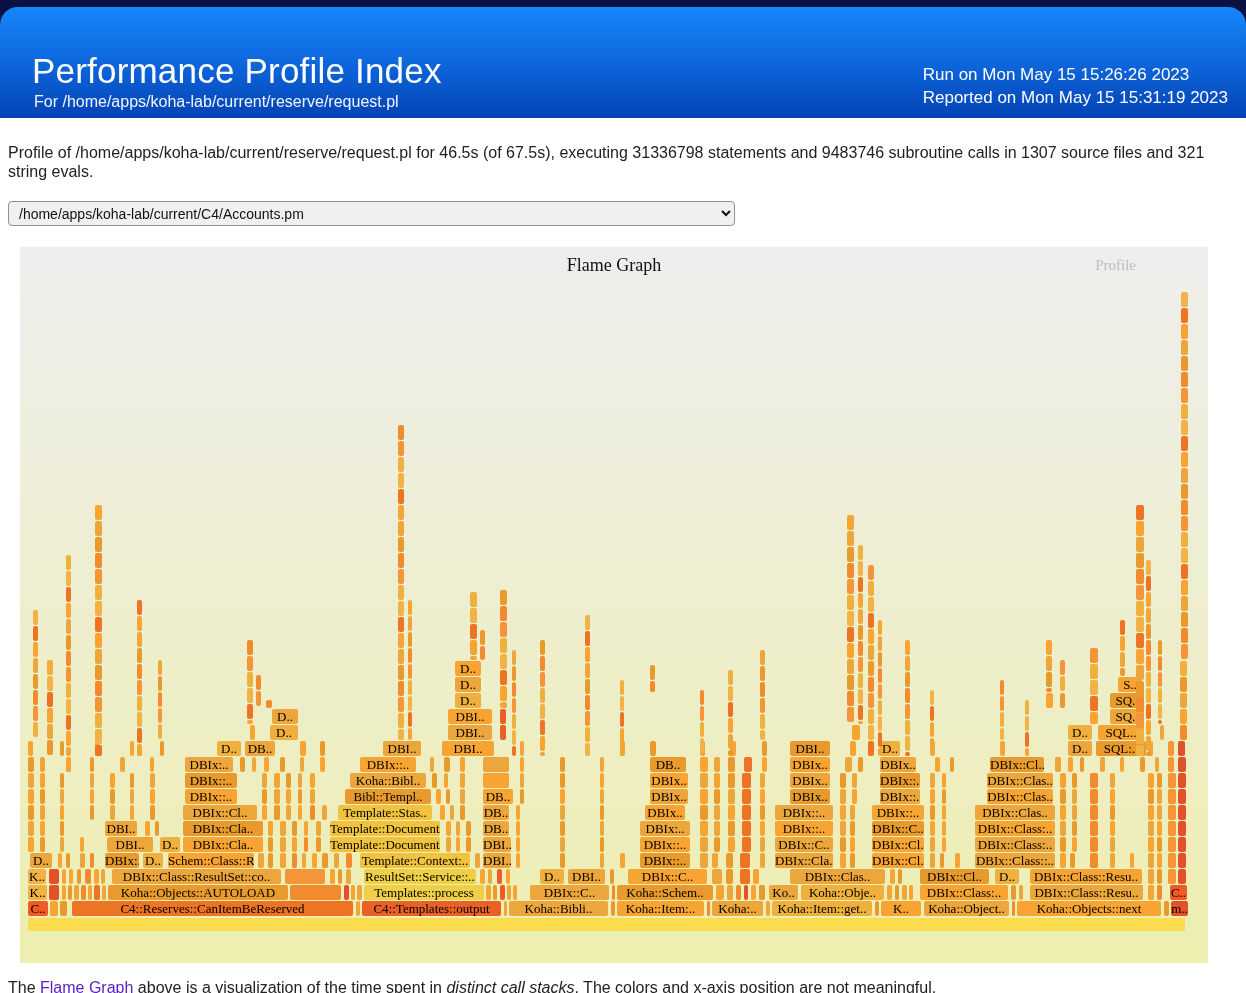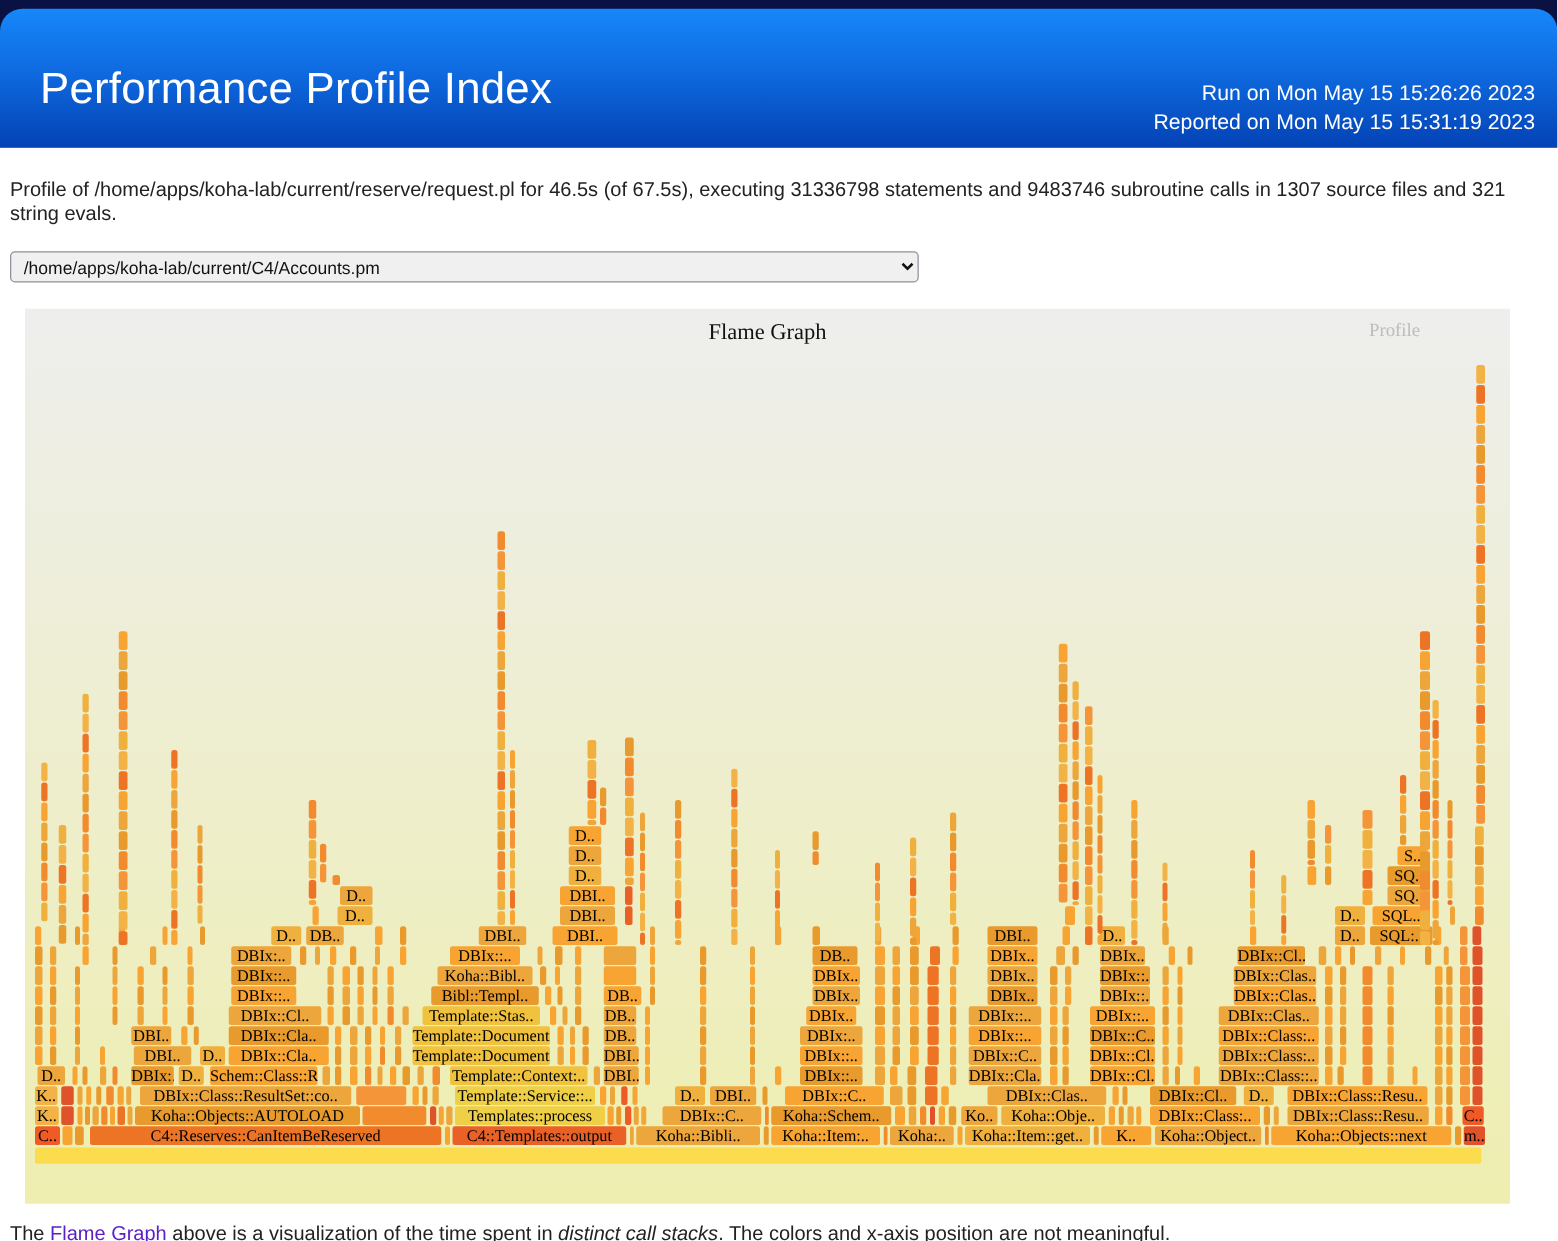--- a/index.html
+++ b/index.html
@@ -8,21 +8,21 @@
   .page { position:relative; width:1246px; height:993px; background:#fff; overflow:hidden; }
 
   
   .header-strip { position:absolute; left:0; top:0; width:1246px; height:118px; background:#0a1243; }
   .header { position:absolute; left:0; top:7px; width:1246px; height:111px;
             border-radius:18px 18px 0 0;
             background:linear-gradient(180deg,#1687fa 0%, #0f6ae0 45%, #0343b5 100%); }
   .header-title { position:absolute; left:32px; top:44px; font-size:35px; color:#ffffff;
                   letter-spacing:0.2px; font-weight:500; }
   .header-sub { position:absolute; left:34px; top:86px; font-size:16px; color:#f2f6ff; }
-  .header-right { position:absolute; right:18px; top:56px; text-align:right; color:#ffffff; }
+  .header-right { position:absolute; right:18px; top:56px; color:#ffffff; }
   .header-right div { font-size:17px; line-height:23px; }
 
   
   .summary { position:absolute; left:8px; top:143px; width:1230px; font-size:16px;
              line-height:19px; color:#222; }
   .file-select { position:absolute; left:8px; top:201px; width:727px; height:25px;
                  font-size:14px; color:#111; background:#f0f0f0; border:1px solid #8f8f9d;
                  border-radius:4px; padding:0 6px; font-family:"Liberation Sans",sans-serif; }
 
   
@@ -42,20 +42,21 @@
   .footer em { font-style:italic; }
 </style>
 </head>
 <body>
 
 <div class="page">
 
   <div class="header-strip"></div>
   <div class="header">
     <div class="header-title">Performance Profile Index</div>
+    <div class="header-sub">For /home/apps/koha-lab/current/reserve/request.pl</div>
     <div class="header-right">
       <div>Run on Mon May 15 15:26:26 2023</div>
       <div>Reported on Mon May 15 15:31:19 2023</div>
     </div>
   </div>
 
   <div class="summary">Profile of /home/apps/koha-lab/current/reserve/request.pl for 46.5s (of 67.5s), executing 31336798 statements and 9483746 subroutine calls in 1307 source files and 321 string evals.</div>
 
   <select class="file-select" id="file-select"><option>/home/apps/koha-lab/current/C4/Accounts.pm</option></select>
 
@@ -132,21 +133,21 @@
       <div class="fg-frame" style="left: 49px; top: 622px; width: 4px; height: 15px; background: rgb(247, 164, 51);"></div>
       <div class="fg-frame" style="left: 57px; top: 622px; width: 4px; height: 15px; background: rgb(232, 154, 44);"></div>
       <div class="fg-frame" style="left: 65px; top: 622px; width: 6px; height: 15px; background: rgb(242, 139, 46);"></div>
       <div class="fg-frame" style="left: 74px; top: 622px; width: 5px; height: 15px; background: rgb(247, 164, 51);"></div>
       <div class="fg-frame" style="left: 81px; top: 622px; width: 4px; height: 15px; background: rgb(237, 166, 59);"></div>
       <div class="fg-frame" style="left: 92px; top: 622px; width: 169px; height: 15px; background: rgb(237, 166, 59);">DBIx::Class::ResultSet::co..</div>
       <div class="fg-frame" style="left: 265px; top: 622px; width: 40px; height: 15px; background: rgb(244, 149, 58);"></div>
       <div class="fg-frame" style="left: 310px; top: 622px; width: 5px; height: 15px; background: rgb(247, 164, 51);"></div>
       <div class="fg-frame" style="left: 318px; top: 622px; width: 4px; height: 15px; background: rgb(232, 154, 44);"></div>
       <div class="fg-frame" style="left: 326px; top: 622px; width: 5px; height: 15px; background: rgb(237, 166, 59);"></div>
-      <div class="fg-frame" style="left: 344px; top: 622px; width: 112px; height: 15px; background: rgb(238, 207, 69);">Template::Service::..</div>
+      <div class="fg-frame" style="left: 344px; top: 622px; width: 112px; height: 15px; background: rgb(238, 207, 69);">ResultSet::Service::..</div>
       <div class="fg-frame" style="left: 460px; top: 622px; width: 5px; height: 15px; background: rgb(247, 164, 51);"></div>
       <div class="fg-frame" style="left: 468px; top: 622px; width: 4px; height: 15px; background: rgb(237, 166, 59);"></div>
       <div class="fg-frame" style="left: 477px; top: 622px; width: 5px; height: 15px; background: rgb(239, 90, 38);"></div>
       <div class="fg-frame" style="left: 486px; top: 622px; width: 4px; height: 15px; background: rgb(247, 164, 51);"></div>
       <div class="fg-frame" style="left: 520px; top: 622px; width: 24px; height: 15px; background: rgb(240, 176, 61);">D..</div>
       <div class="fg-frame" style="left: 548px; top: 622px; width: 37px; height: 15px; background: rgb(237, 166, 59);">DBI..</div>
       <div class="fg-frame" style="left: 590px; top: 622px; width: 4px; height: 15px; background: rgb(232, 154, 44);"></div>
       <div class="fg-frame" style="left: 608px; top: 622px; width: 79px; height: 15px; background: rgb(247, 164, 51);">DBIx::C..</div>
       <div class="fg-frame" style="left: 692px; top: 622px; width: 10px; height: 15px; background: rgb(237, 166, 59);"></div>
       <div class="fg-frame" style="left: 706px; top: 622px; width: 7px; height: 15px; background: rgb(232, 154, 44);"></div>

